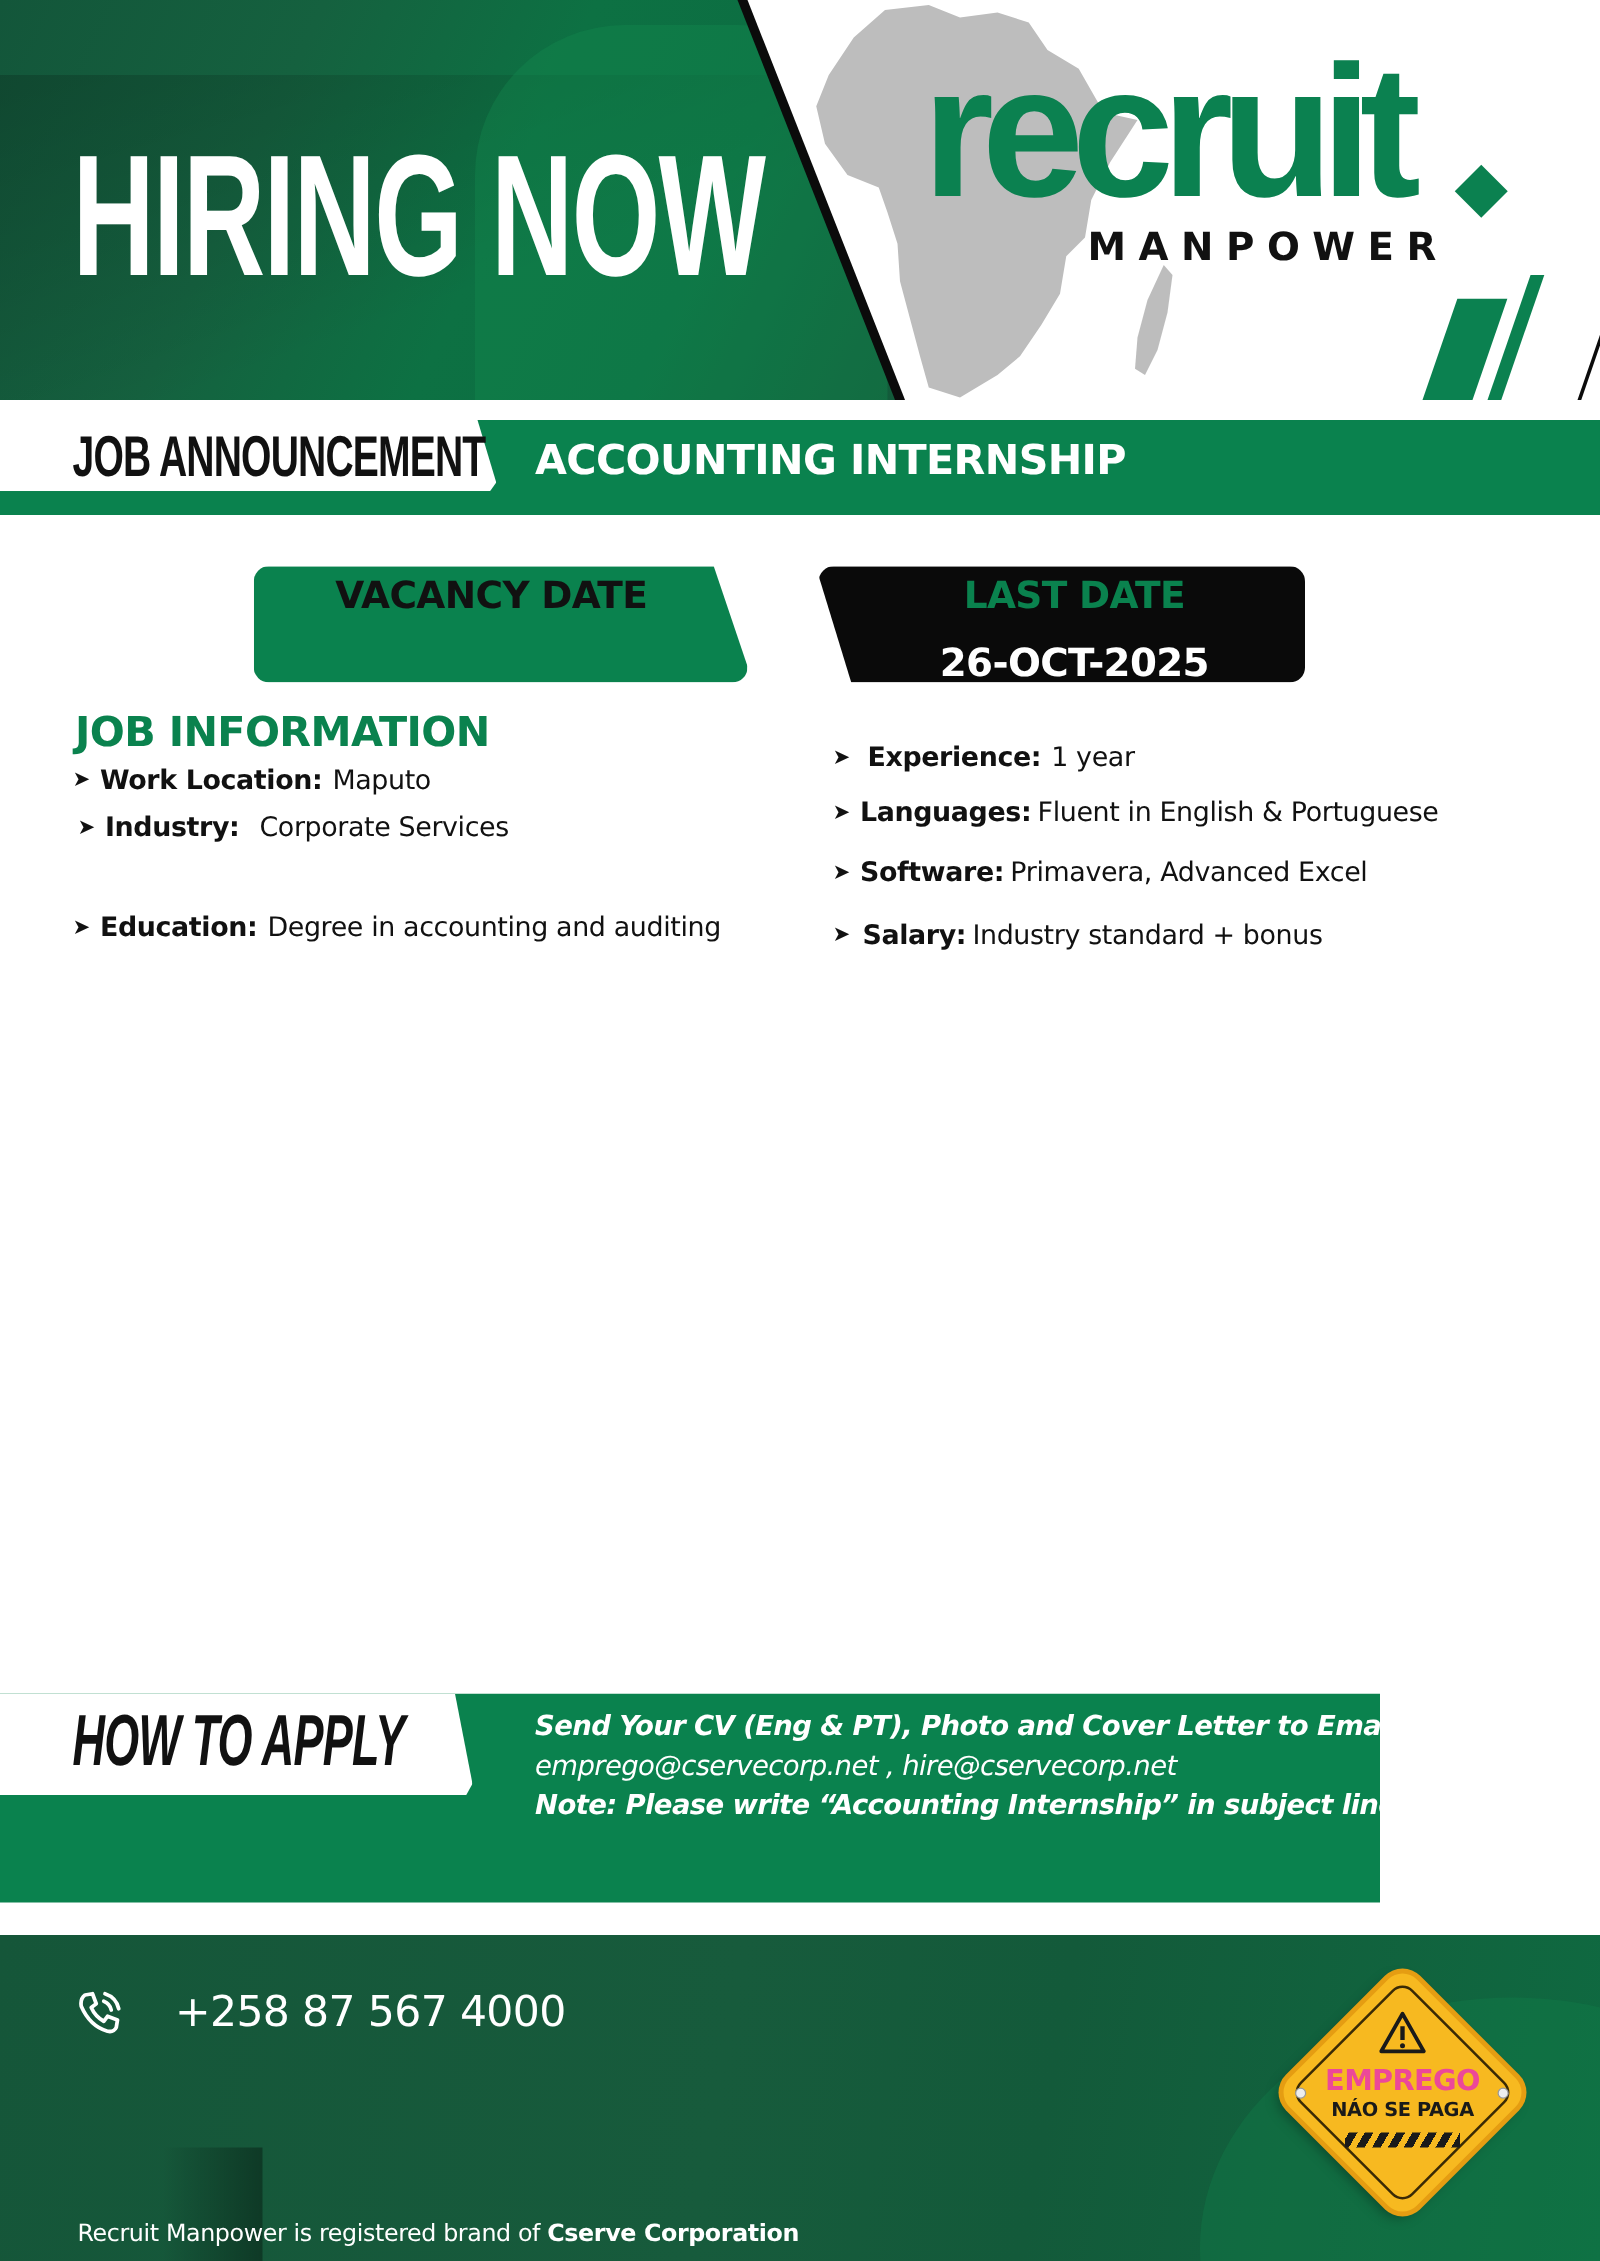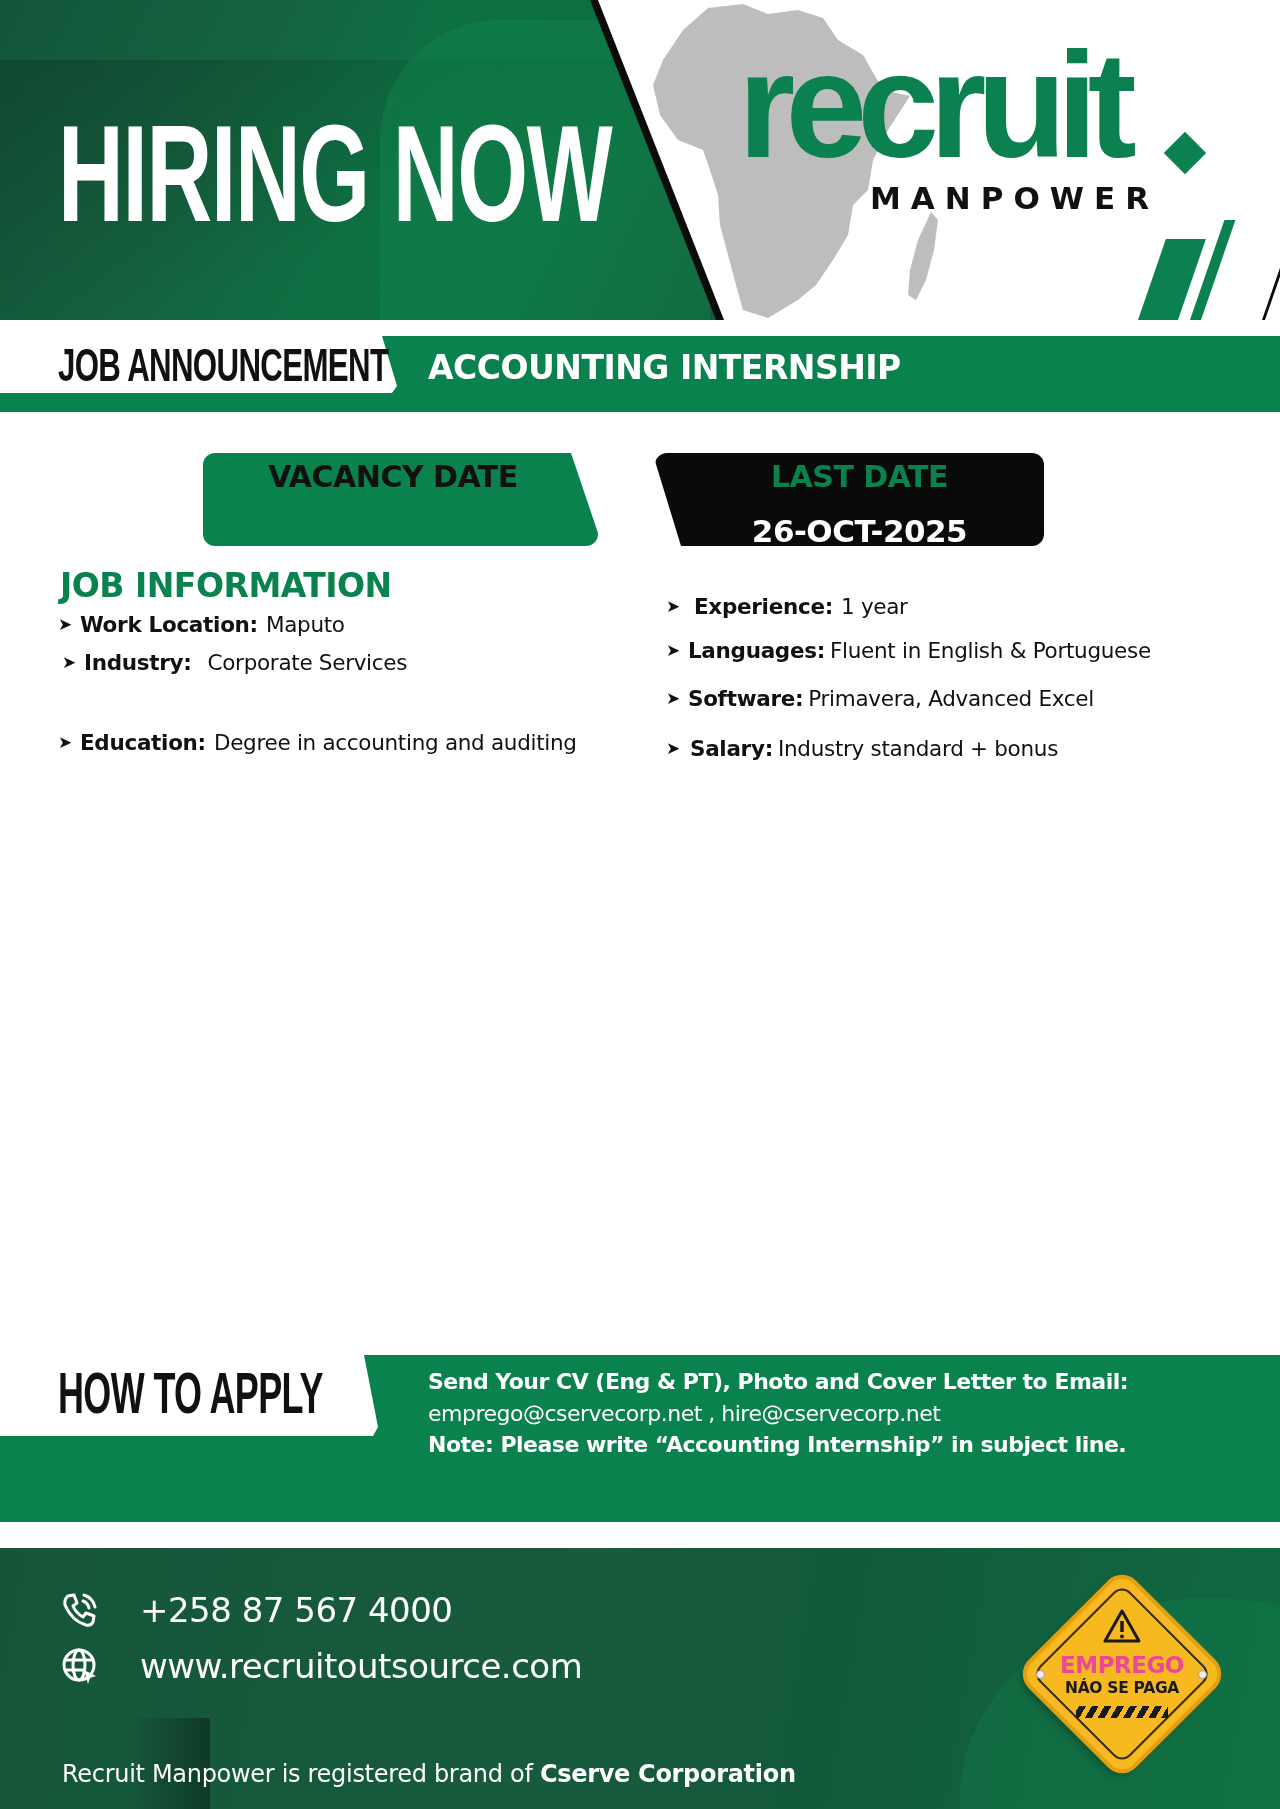--- a/index.html
+++ b/index.html
@@ -49,41 +49,41 @@
   .date-badge.last .label { color: #0a824e; padding-left: 20px; }
   .date-badge.last .value { padding-left: 20px; margin-top: 12px; }
 
   
   .section-title { position: absolute; font-weight: 700; color: #0a824e; font-size: 33px; letter-spacing: -0.5px; }
   .info-item { position: absolute; font-size: 21.5px; color: #111; white-space: nowrap; letter-spacing: -0.3px; }
   .info-item .arrow { display: inline-block; font-size: 17px; margin-right: 8px; vertical-align: 2px; }
   .info-item .key { font-weight: 700; margin-right: 8px; }
 
   
-  .apply { position: absolute; left: 0; top: 1355px; width: 1280px; height: 167px; background: #0a824e; }
+  .apply { position: absolute; left: 0; top: 1355px; width: 1104px; height: 167px; background: #0a824e; font-style: italic; }
   .apply .white-tab { position: absolute; left: 0; top: 0; width: 378px; height: 81px; background: #fff;
     clip-path: polygon(0 0, 364px 0, 378px 72px, 373px 81px, 0 81px); }
   .apply .heading { position: absolute; left: 58px; top: 6px; font-family: "Liberation Sans", sans-serif; font-weight: 700; font-size: 58px; line-height: 64px;
     color: #111; transform: scaleX(0.62); transform-origin: left top; white-space: nowrap; letter-spacing: -1px; }
   .apply .line { position: absolute; left: 428px; color: #fff; font-size: 22px; white-space: nowrap; letter-spacing: -0.5px; }
   .apply .line.l1 { top: 14px; font-weight: 700; }
   .apply .line.l2 { top: 46px; font-weight: 400; }
   .apply .line.l3 { top: 77px; font-weight: 700; }
 
   
   .footer { position: absolute; left: 0; top: 1548px; width: 1280px; height: 261px; overflow: hidden;
     background: linear-gradient(100deg, #155639 0%, #175b3c 45%, #135a3a 65%, #0f6a41 100%); }
   .footer .shade { position: absolute; left: 130px; top: 170px; width: 80px; height: 91px; background: linear-gradient(90deg, rgba(0,0,0,0), rgba(0,0,0,0.35)); }
   .footer .glow { position: absolute; left: 960px; top: 50px; width: 500px; height: 400px; border-radius: 50%; background: rgba(18,130,75,0.35); }
   .footer .row { position: absolute; left: 58px; display: flex; align-items: center; color: #fff; }
   .footer .row.phone { top: 40px; }
   .footer .row.web { top: 96px; }
   .footer .row .ico { width: 44px; height: 44px; margin-right: 38px; display: flex; align-items: center; justify-content: center; }
   .footer .row .txt { font-size: 34px; letter-spacing: -0.5px; }
-  .footer .brandline { position: absolute; left: 62px; top: 212px; color: #fff; font-size: 24px; letter-spacing: -0.3px; }
+  .footer .brandline { position: absolute; left: 62px; top: 228px; color: #fff; font-size: 19px; letter-spacing: -0.3px; }
   .footer .brandline b { font-weight: 700; }
 
   .warn { position: absolute; left: 1020px; top: 1572px; width: 204px; height: 204px; }
   .warn .diamond { position: absolute; left: 30px; top: 30px; width: 144px; height: 144px; background: #f7b920; border-radius: 16px; transform: rotate(45deg);
     box-shadow: 0 0 0 4px #e59d12, 0 6px 10px rgba(0,0,0,0.35); }
   .warn .inner { position: absolute; left: 38px; top: 38px; width: 128px; height: 128px; border: 2px solid #3a2a05; border-radius: 12px; transform: rotate(45deg); }
   .warn .t1 { position: absolute; left: 0; right: 0; top: 80px; text-align: center; font-weight: 700; font-size: 23px; color: #ec4899; letter-spacing: -0.5px; }
   .warn .t2 { position: absolute; left: 0; right: 0; top: 107px; text-align: center; font-weight: 700; font-size: 15.5px; color: #1a1a1a; letter-spacing: -0.3px; }
   .warn .tri { position: absolute; left: 82px; top: 36px; }
   .warn .hazard { position: absolute; left: 56px; top: 134px; width: 92px; height: 12px;
@@ -171,32 +171,20 @@
   <div class="row phone">
     <span class="ico">
       <svg width="40" height="40" viewBox="0 0 40 40" fill="none" stroke="#fff" stroke-width="3" stroke-linecap="round" stroke-linejoin="round">
         <path d="M8 6 L14 5 L17 13 L13 16 Q16 23 23 27 L26 23 L34 26 L33 32 Q31 36 26 35 Q12 31 5 15 Q4 9 8 6 Z"></path>
         <path d="M24 5 Q33 8 35 17"></path>
         <path d="M23 11 Q28 13 29 18"></path>
       </svg>
     </span>
     <span class="txt">+258 87 567 4000</span>
   </div>
-  <div class="row web">
-    <span class="ico">
-      <svg width="40" height="40" viewBox="0 0 40 40" fill="none" stroke="#fff" stroke-width="3">
-        <circle cx="19" cy="19" r="15"></circle>
-        <ellipse cx="19" cy="19" rx="6" ry="15"></ellipse>
-        <line x1="4" y1="14" x2="34" y2="14"></line>
-        <line x1="4" y1="24" x2="26" y2="24"></line>
-        <path d="M24 24 L36 30 L30 32 L28 38 Z" fill="#fff" stroke="none"></path>
-      </svg>
-    </span>
-    <span class="txt">www.recruitoutsource.com</span>
-  </div>
 
   <div class="brandline"><span>Recruit Manpower is registered brand of </span><b>Cserve Corporation</b></div>
 </div>
 
 <div class="warn">
   <div class="diamond"></div>
   <div class="inner"></div>
   <svg class="tri" width="40" height="36" viewBox="0 0 40 36">
     <path d="M20 3 L37 33 L3 33 Z" fill="none" stroke="#1a1a1a" stroke-width="3" stroke-linejoin="round"></path>
     <line x1="20" y1="13" x2="20" y2="24" stroke="#1a1a1a" stroke-width="3.5"></line>

